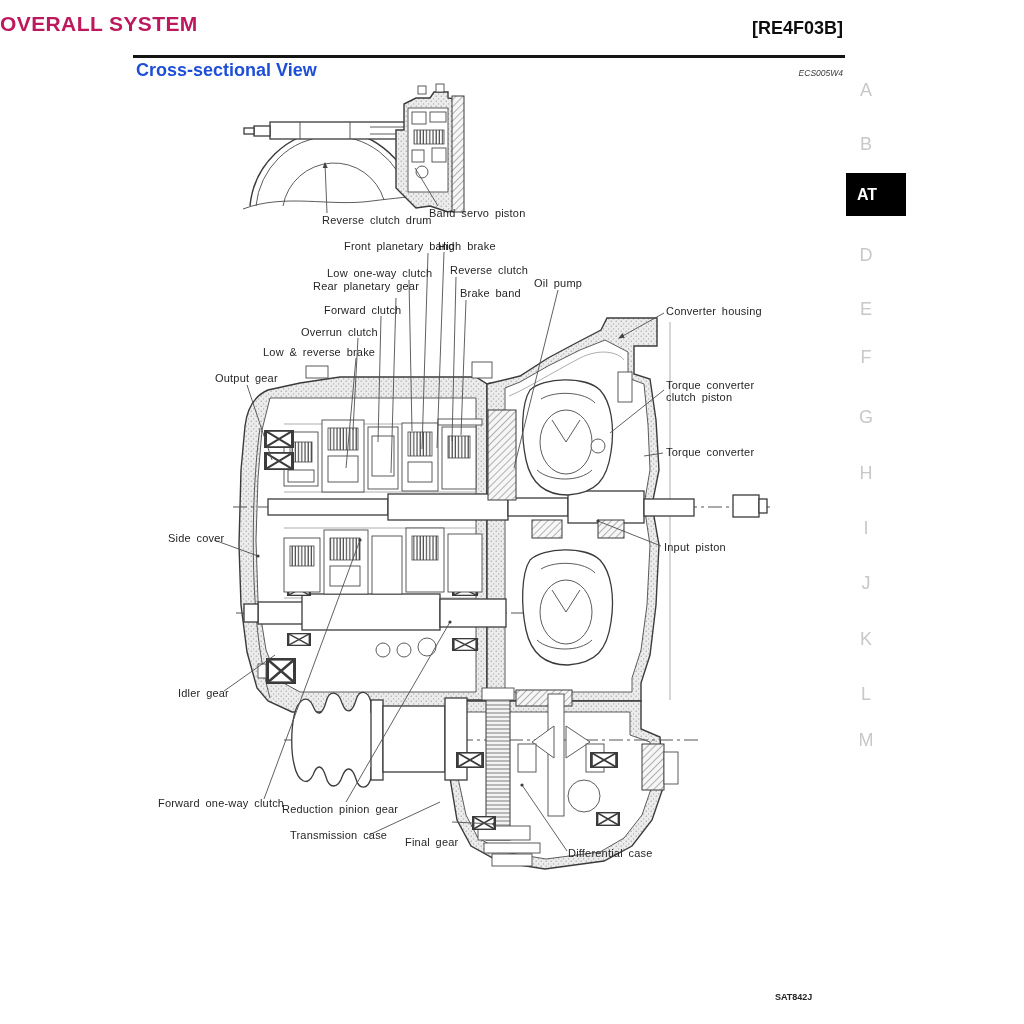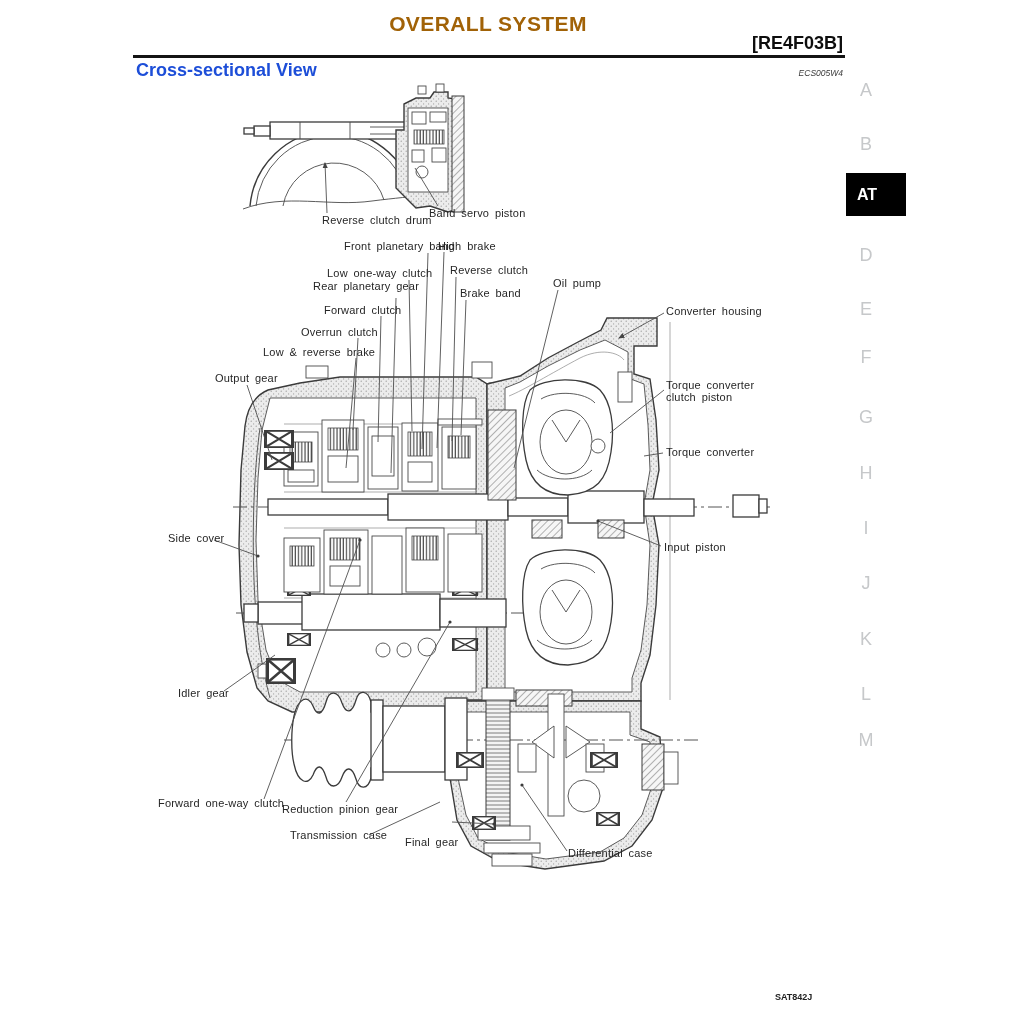--- a/index.html
+++ b/index.html
@@ -1,20 +1,20 @@
 <!DOCTYPE html>
 <html><head>
 <meta charset="utf-8">
 <style>
   html,body{margin:0;padding:0;background:#fff}
   .page{position:relative;width:1024px;height:1024px;background:#fff;overflow:hidden;
         font-family:"Liberation Sans",sans-serif;color:#1a1a1a}
-  .hdr-title{position:absolute;top:12px;left:0;width:976px;text-align:center;
-             font-size:21px;font-weight:bold;letter-spacing:.4px;color:#a16207}
-  .model-code{position:absolute;top:33px;right:181px;font-size:18px;font-weight:bold;color:#0d0d0d}
+  .hdr-title{position:absolute;top:12px;left:0;width:976px;text-align:left;
+             font-size:21px;font-weight:bold;letter-spacing:.4px;color:#be185d}
+  .model-code{position:absolute;top:18px;right:181px;font-size:18px;font-weight:bold;color:#0d0d0d}
   .rule{position:absolute;left:133px;top:55px;width:712px;height:3px;background:#141414}
   .section-title{position:absolute;left:136px;top:60px;font-size:18px;font-weight:bold;color:#1d4ed8}
   .figure-code{position:absolute;top:68px;right:181px;font-size:8.5px;font-style:italic;
                font-weight:normal;color:#3a3a3a}
   .fig-id{position:absolute;left:775px;top:992px;font-size:9px;font-weight:bold;color:#222}
   .lbl{position:absolute;font-size:11px;color:#262626;white-space:nowrap;
        word-spacing:2.5px;letter-spacing:.2px;line-height:12px}
   .lbl.wrap{white-space:normal;width:98px}
   .idx{position:absolute;left:836px;width:60px;text-align:center;font-size:18px;color:#c6c8ca}
   .idx-at{position:absolute;left:846px;top:173px;width:60px;height:43px;background:#000;color:#fff;
@@ -260,21 +260,21 @@
   </svg>
 
   <div class="lbl" style="left:322px;top:214px">Reverse clutch drum</div>
   <div class="lbl" style="left:429px;top:207px">Band servo piston</div>
   <div class="lbl" style="left:344px;top:240px">Front planetary band</div>
   <div class="lbl" style="left:438px;top:240px">High brake</div>
   <div class="lbl" style="left:327px;top:267px">Low one-way clutch</div>
   <div class="lbl" style="left:450px;top:264px">Reverse clutch</div>
   <div class="lbl" style="left:313px;top:280px">Rear planetary gear</div>
   <div class="lbl" style="left:460px;top:287px">Brake band</div>
-  <div class="lbl" style="left:553px;top:277px">Oil pump</div>
+  <div class="lbl" style="left:534px;top:277px">Oil pump</div>
   <div class="lbl" style="left:324px;top:304px">Forward clutch</div>
   <div class="lbl" style="left:301px;top:326px">Overrun clutch</div>
   <div class="lbl" style="left:263px;top:346px">Low &amp; reverse brake</div>
   <div class="lbl" style="left:215px;top:372px">Output gear</div>
   <div class="lbl" style="left:666px;top:305px">Converter housing</div>
   <div class="lbl wrap" style="left:666px;top:379px">Torque converter clutch piston</div>
   <div class="lbl" style="left:666px;top:446px">Torque converter</div>
   <div class="lbl" style="left:168px;top:532px">Side cover</div>
   <div class="lbl" style="left:664px;top:541px">Input piston</div>
   <div class="lbl" style="left:178px;top:687px">Idler gear</div>

